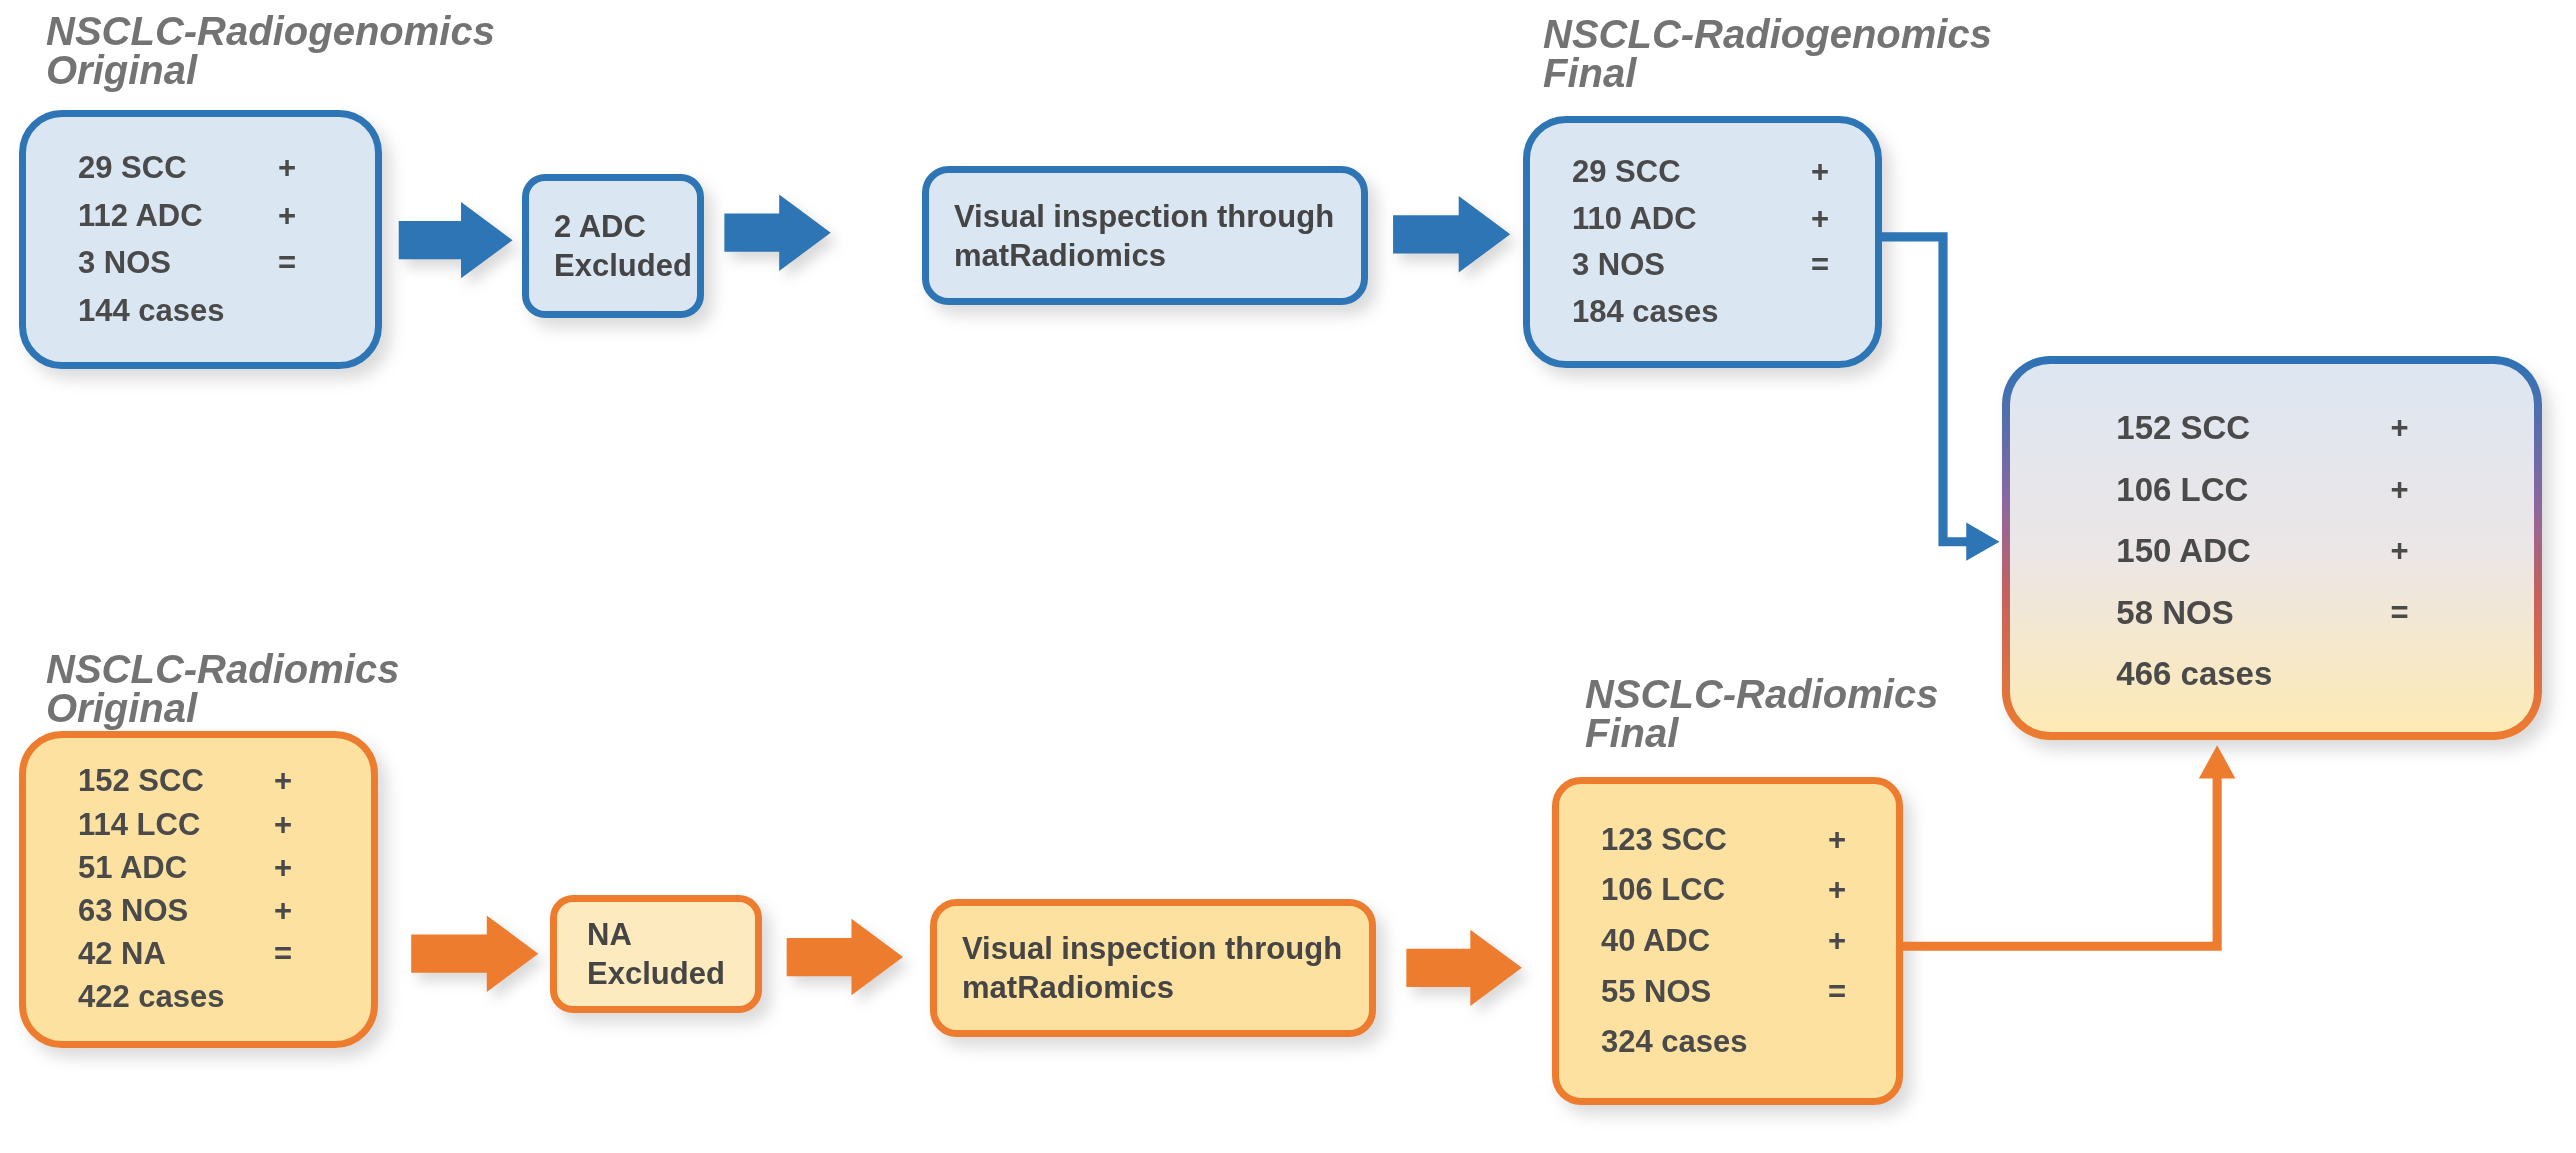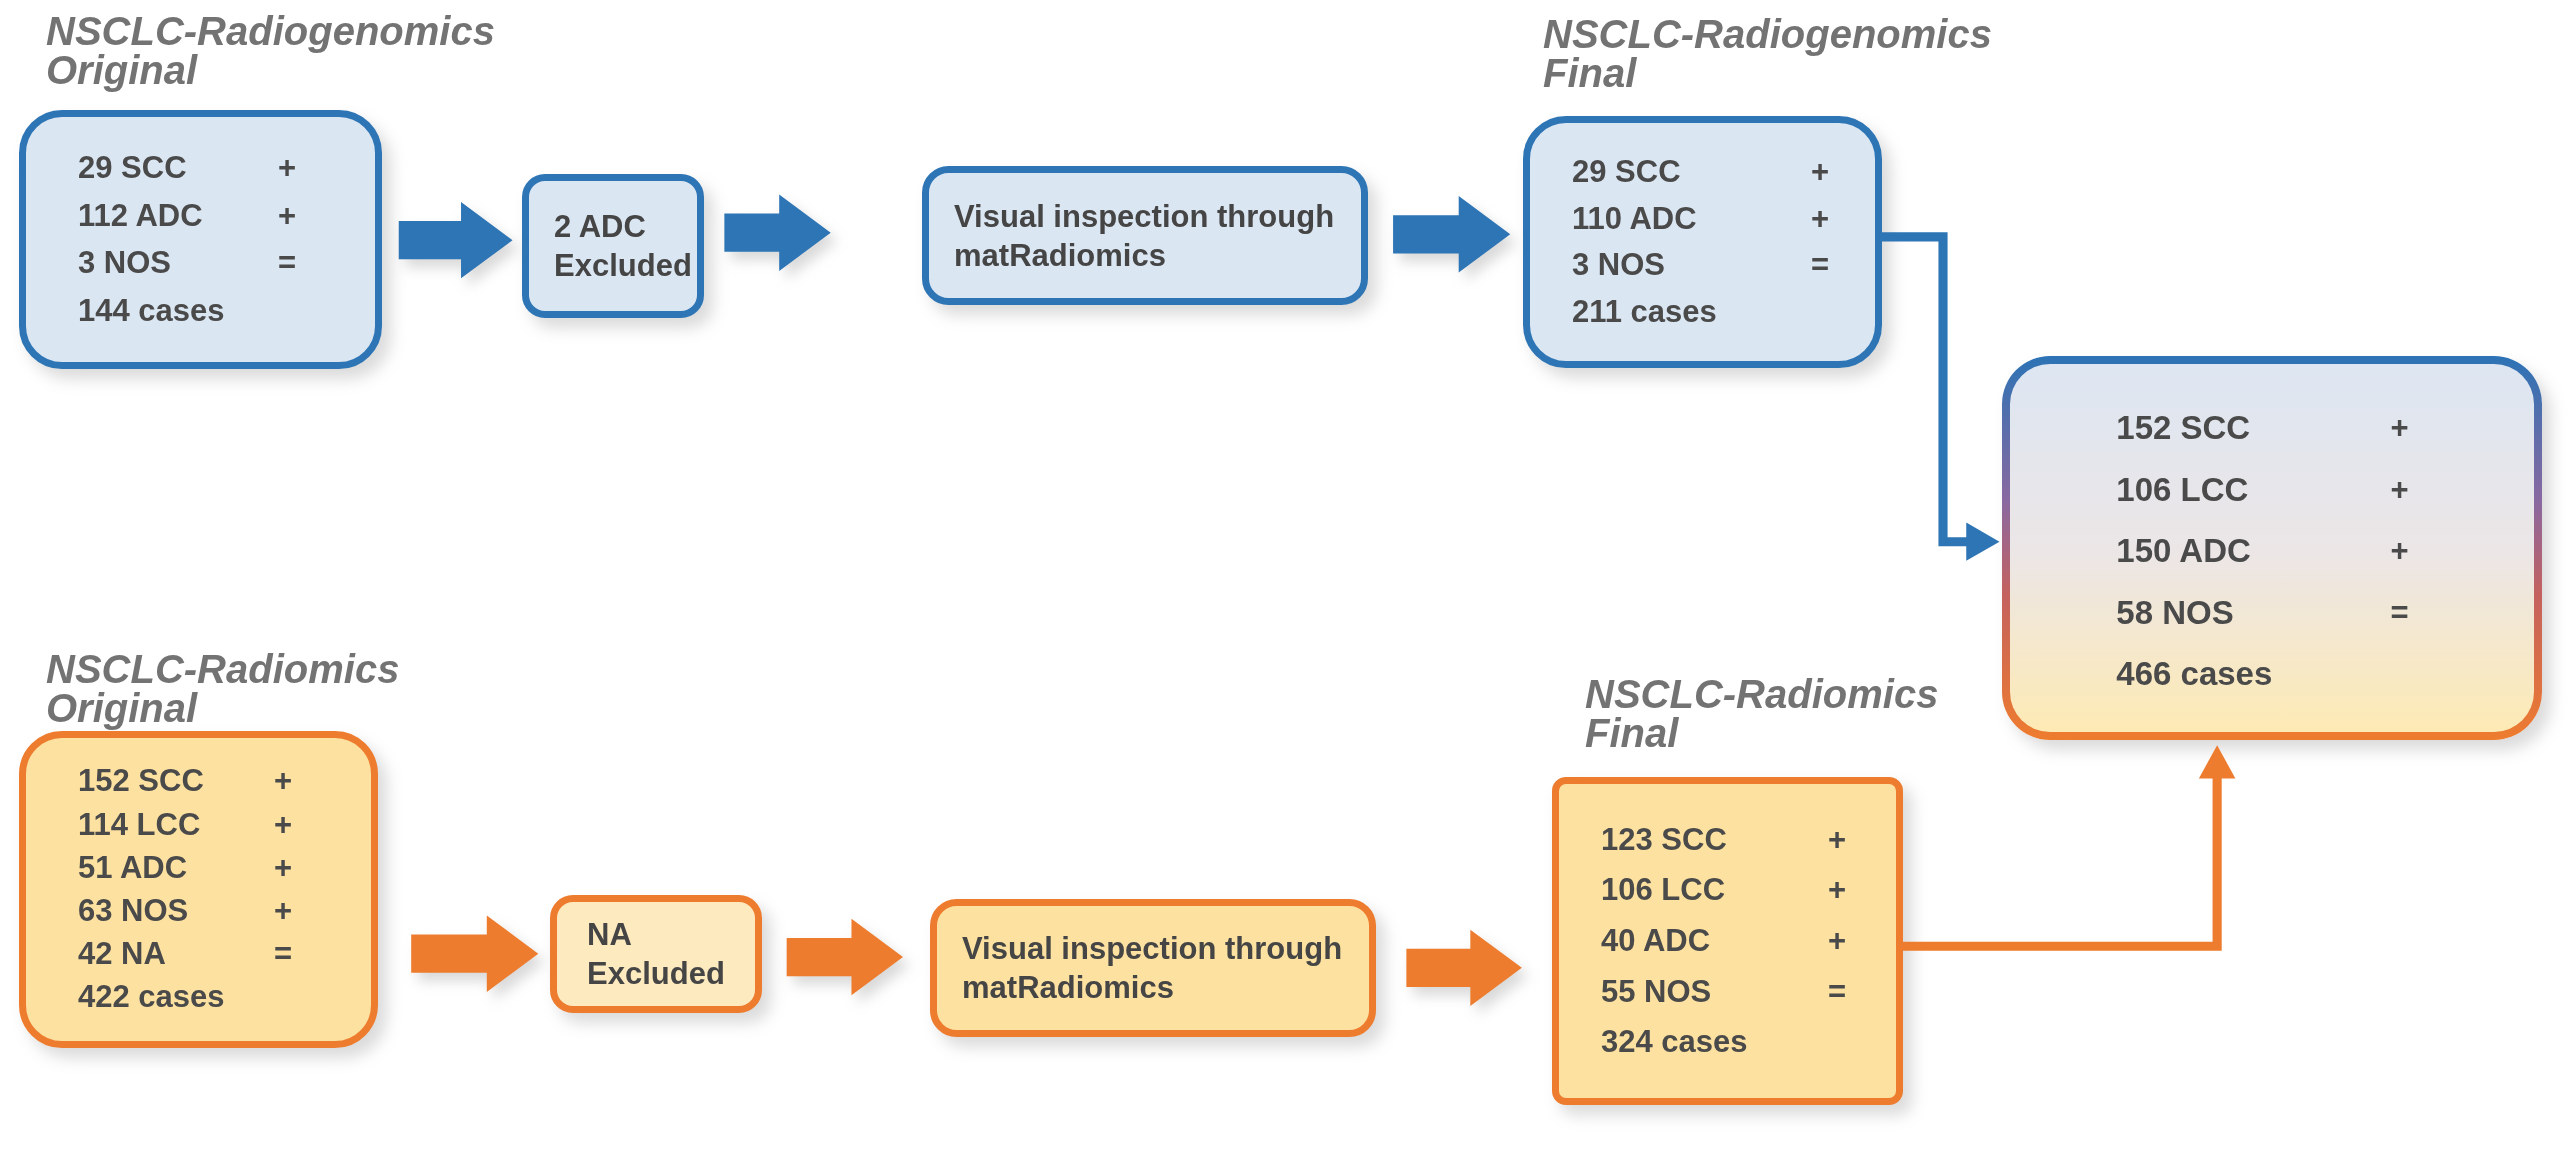--- a/index.html
+++ b/index.html
@@ -119,21 +119,21 @@
     </div>
     <div class="row">
       <span>110 ADC</span>
       <span class="sym">+</span>
     </div>
     <div class="row">
       <span>3 NOS</span>
       <span class="sym">=</span>
     </div>
     <div class="row">
-      <span>211 cases</span>
+      <span>184 cases</span>
       <span class="sym"></span>
     </div>
   </div>
 
   <div class="databox yellow" style="left:19px;top:731px;width:359px;height:317px;border-radius:43px;padding:18.3px 79px 18.3px 52px;">
     <div class="row">
       <span>152 SCC</span>
       <span class="sym">+</span>
     </div>
     <div class="row">
@@ -161,21 +161,21 @@
   <div class="textbox yellow-light" style="left:550px;top:895px;width:212px;height:118px;border-radius:23px;padding-left:30px;">
     <div>NA</div>
     <div>Excluded</div>
   </div>
 
   <div class="textbox yellow" style="left:930px;top:899px;width:446px;height:138px;border-radius:26.6px;padding-left:25px;">
     <div>Visual inspection through</div>
     <div>matRadiomics</div>
   </div>
 
-  <div class="databox yellow" style="left:1552px;top:777px;width:351px;height:328px;border-radius:14px;padding:23px 50px 23px 42px;">
+  <div class="databox yellow" style="left:1552px;top:777px;width:351px;height:328px;border-radius:29px;padding:23px 50px 23px 42px;">
     <div class="row">
       <span>123 SCC</span>
       <span class="sym">+</span>
     </div>
     <div class="row">
       <span>106 LCC</span>
       <span class="sym">+</span>
     </div>
     <div class="row">
       <span>40 ADC</span>

